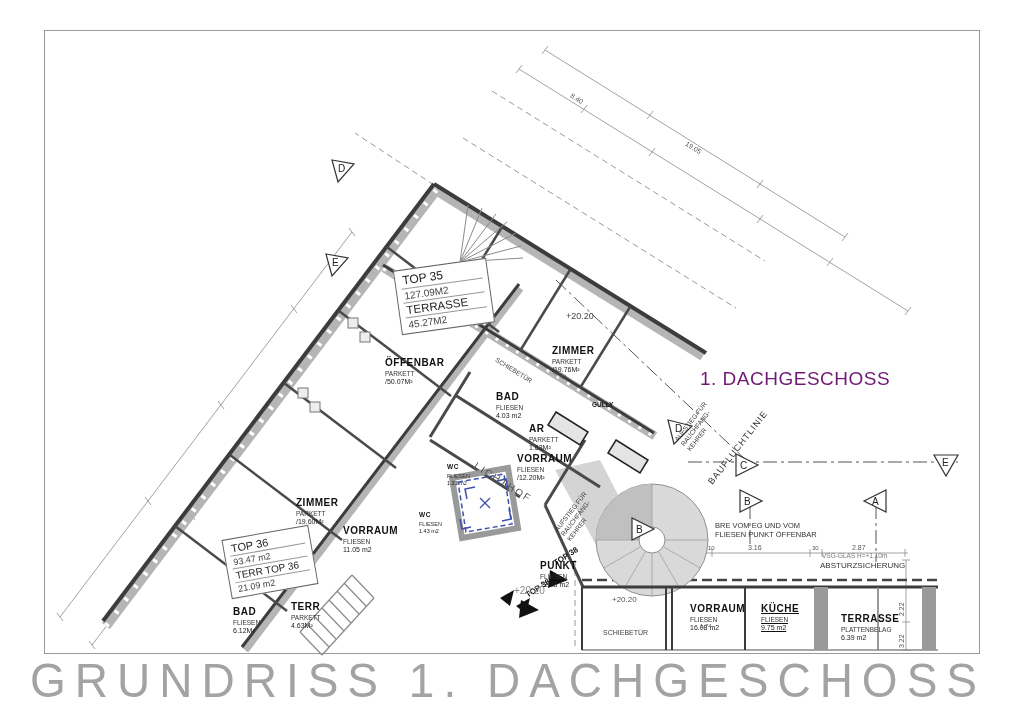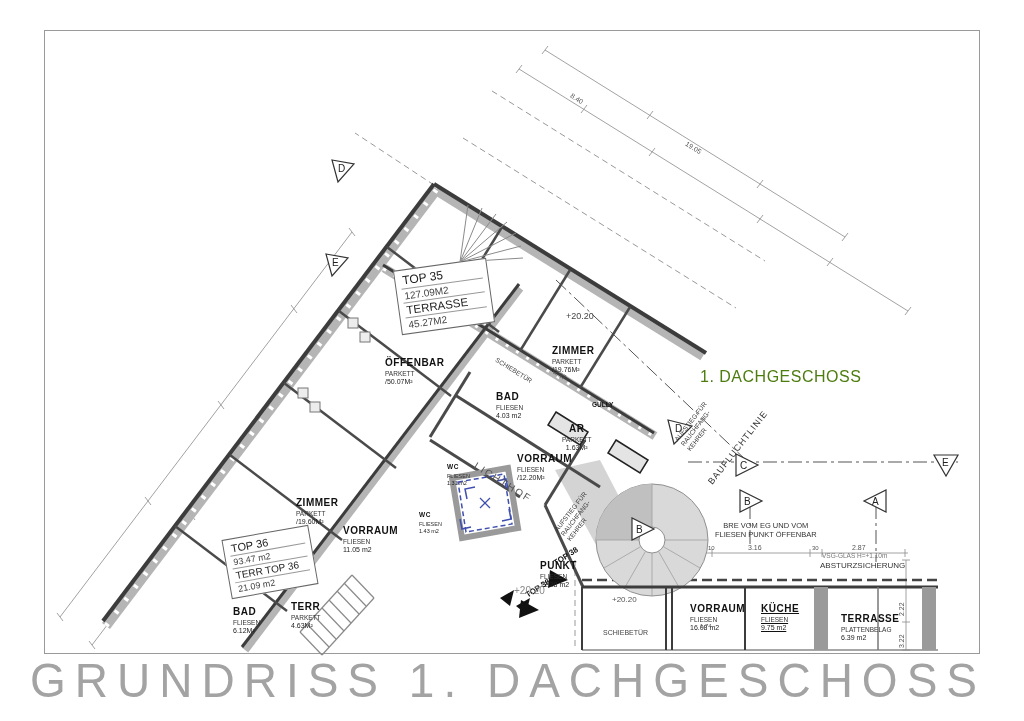--- a/index.html
+++ b/index.html
@@ -12,24 +12,24 @@
   .room .fin{font-size:6.5px;color:#333;display:block;font-weight:400;}
   .room .ar{font-size:7px;color:#222;display:block;font-weight:400;}
   .tiny .nm{font-size:6.5px;}
   .tiny .fin,.tiny .ar{font-size:5.5px;}
   .aptbox{position:absolute;z-index:3;background:#fff;border:1px solid #666;padding:2px 5px;}
   .aptbox .l1{font-size:12px;color:#222;border-bottom:1px solid #999;padding:1px 2px;}
   .aptbox .l2{font-size:10px;color:#444;border-bottom:1px solid #999;padding:1px 2px;}
   .aptbox .l3{font-size:11.5px;color:#222;border-bottom:1px solid #999;padding:1px 2px;}
   .aptbox .l4{font-size:10px;color:#444;padding:1px 2px;}
   .dim{position:absolute;z-index:2;font-size:7px;color:#555;white-space:nowrap;}
-  .note{position:absolute;z-index:2;font-size:7.5px;color:#333;white-space:nowrap;line-height:1.25;text-align:center;}
+  .note{position:absolute;z-index:2;font-size:7.5px;color:#333;white-space:nowrap;line-height:1.25;}
   #title{position:absolute;left:30px;top:653px;z-index:2;font-size:46px;font-weight:100;
          color:#a3a3a3;letter-spacing:9px;transform:scaleY(1.03);transform-origin:left top;}
-  #floorlbl{position:absolute;left:700px;top:368px;z-index:2;font-size:16px;color:#4d7c0f;letter-spacing:.5px;}
+  #floorlbl{position:absolute;left:700px;top:368px;z-index:2;font-size:19px;color:#701a75;letter-spacing:.5px;}
   .rot33{transform:rotate(32deg);transform-origin:left top;}
   .rotm33{transform:rotate(-33deg);transform-origin:left top;}
   .rotm53{transform:rotate(-52deg);transform-origin:left top;}
   .rotm90{transform:rotate(-90deg);transform-origin:left top;}
 </style>
 </head>
 <body>
 
 <div id="canvas">
   <div id="frame"></div>
@@ -246,21 +246,21 @@
   <div class="lbl room" style="left:385px;top:352px;">
     <span class="nm">ÖFFENBAR</span>
     <span class="fin">PARKETT</span>
     <span class="ar">/50.07M²</span>
   </div>
   <div class="lbl room" style="left:496px;top:386px;">
     <span class="nm">BAD</span>
     <span class="fin">FLIESEN</span>
     <span class="ar">4.03 m2</span>
   </div>
-  <div class="lbl room" style="left:562px;top:418px;text-align:center;">
+  <div class="lbl room" style="left:529px;top:418px;">
     <span class="nm">AR</span>
     <span class="fin">PARKETT</span>
     <span class="ar">1.63M²</span>
   </div>
   <div class="lbl room" style="left:517px;top:448px;">
     <span class="nm">VORRAUM</span>
     <span class="fin">FLIESEN</span>
     <span class="ar">/12.20M²</span>
   </div>
   <div class="lbl room tiny" style="left:447px;top:455px;">

